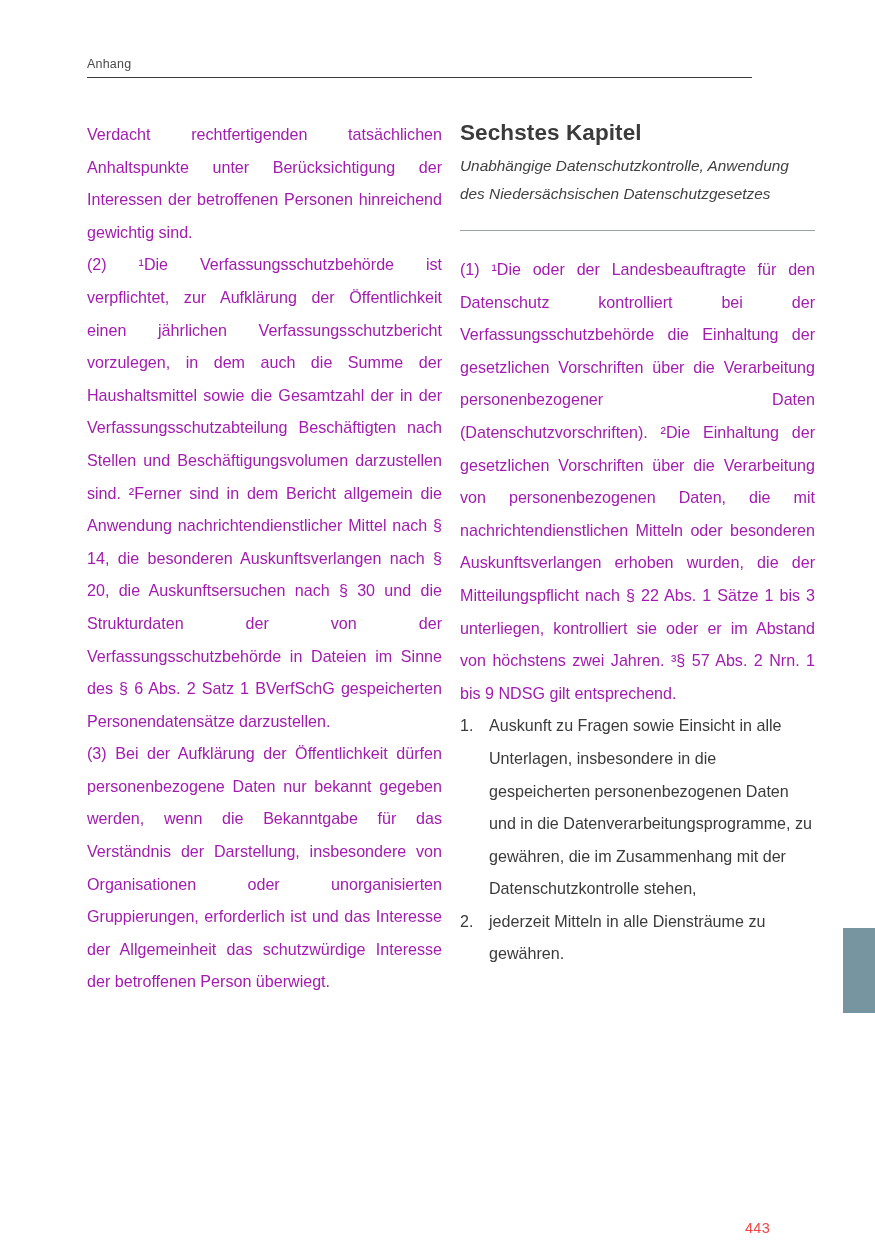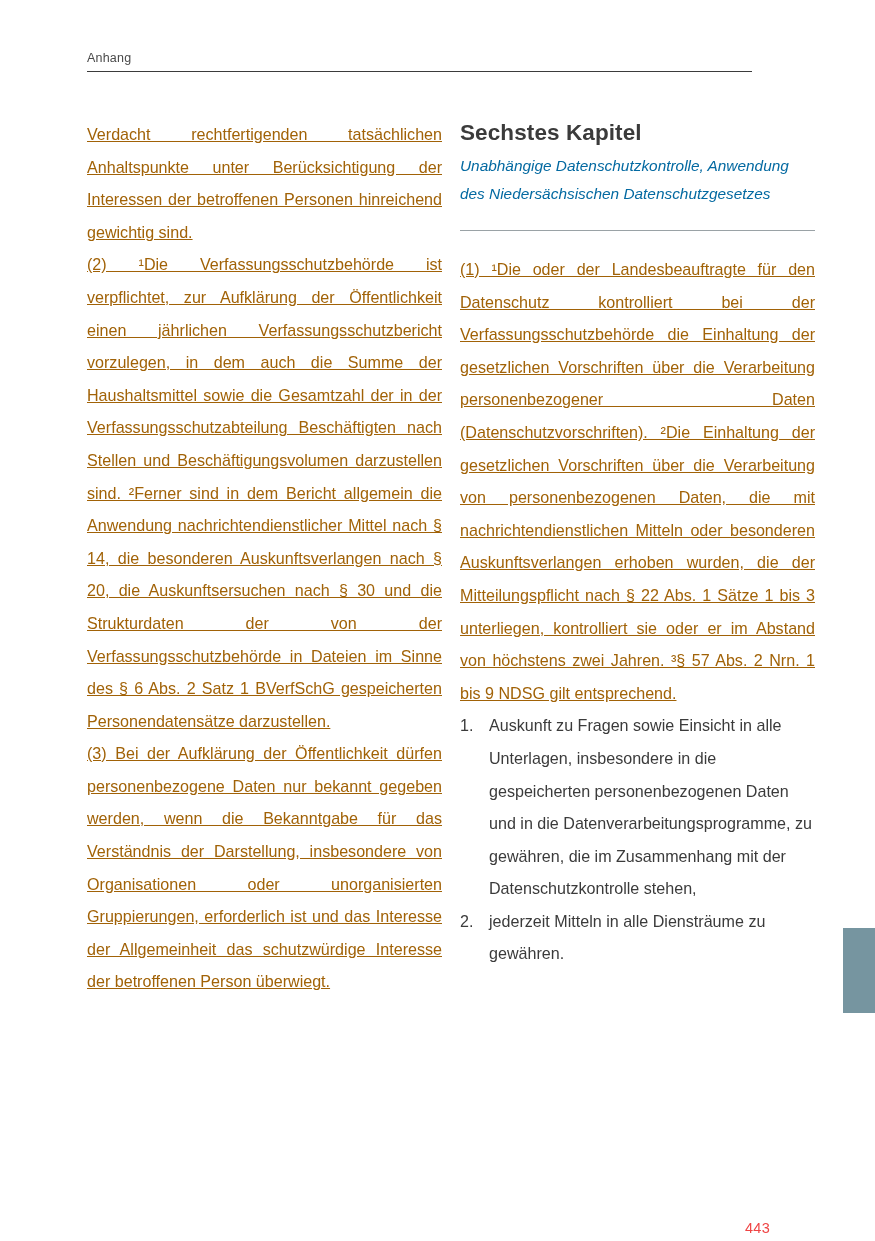--- a/index.html
+++ b/index.html
@@ -18,21 +18,21 @@
 
   .page {
     position: absolute;
     inset: 0;
   }
 
   
   .running-head {
     position: absolute;
     left: 87px;
-    top: 50px;
+    top: 56px;
     width: 665px;
   }
   .running-head .rh-label {
     font-size: 12.5px;
     color: #4a4a4a;
     letter-spacing: 0.2px;
     line-height: 16px;
   }
   .running-head .rh-rule {
     margin-top: 5px;
@@ -53,41 +53,40 @@
     width: 355px;
   }
   .col.left { margin-right: 18px; }
 
   p.body {
     margin: 0;
     font-size: 16.1px;
     line-height: 32.6px;
     text-align: justify;
     text-justify: inter-word;
-    color: #a16207;
+    color: #a21caf;
     hyphens: manual;
-    text-decoration: underline;
   }
   p.body.last-line-left { text-align-last: left; }
 
   
   .chapter-title {
     margin: 0;
     font-size: 22.5px;
     font-weight: 700;
     line-height: 30px;
     color: #3b3b3b;
     letter-spacing: 0.1px;
   }
   .chapter-subtitle {
     margin: 4px 0 0 0;
     font-size: 15.4px;
     font-style: italic;
     line-height: 28px;
-    color: #0369a1;
+    color: #404040;
   }
   .para-heading {
     margin: 34px 0 0 0;
     font-size: 21.5px;
     font-weight: 400;
     line-height: 30.5px;
     color: #3b3b3b;
   }
   .heading-rule {
     margin: 22px 0 22px 0;

